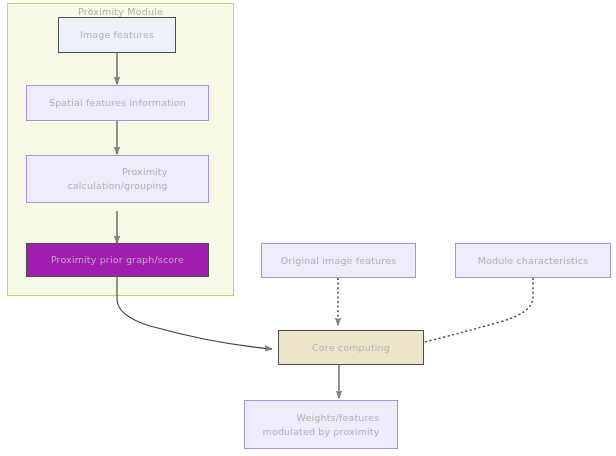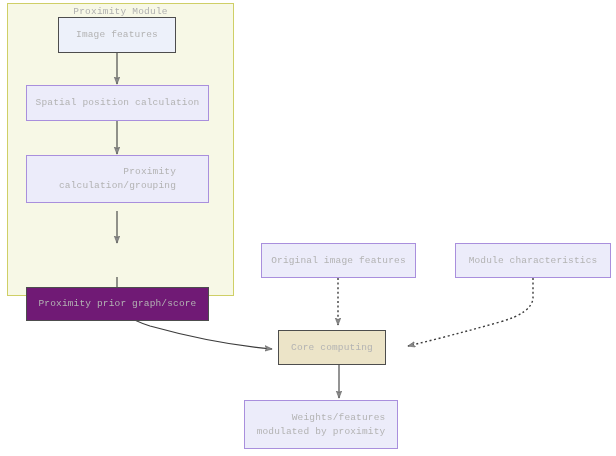--- a/index.html
+++ b/index.html
@@ -10,21 +10,20 @@
   }
   body {
     font-family: "DejaVu Sans", sans-serif;
   }
   #canvas {
     position: relative;
     width: 616px;
     height: 456px;
     background: #ffffff;
     overflow: hidden;
-    font-family: Liberation Mono, monospace;
   }
   svg.edges {
     position: absolute;
     left: 0;
     top: 0;
     width: 616px;
     height: 456px;
     pointer-events: none;
   }
   .group-box {
@@ -57,21 +56,21 @@
     padding: 2px 6px;
   }
   .node-dark-border {
     border: 1.3px solid #4d4d4d;
   }
   .node-purple-border {
     border: 1.3px solid #a98fdd;
   }
   .fill-lightblue { background: #edf1fa; }
   .fill-lavender  { background: #ececfa; }
-  .fill-green     { background: #701a75; margin-top: 44px; }
+  .fill-green     { background: #a21caf; }
   .fill-tan       { background: #ece4c8; }
   .node-label {
     display: block;
     white-space: pre-line;
     text-align: right;
   }
 </style>
 </head>
 <body>
 
@@ -104,41 +103,41 @@
     <path d="M533,278 L533,298 Q532,313 500,322 Q450,336 408,346" fill="none" stroke="#3c3c3c" stroke-width="1.4" stroke-dasharray="2,2.6" marker-end="url(#arrow-dot)"></path>
 
     <line x1="339" y1="365" x2="339" y2="398" stroke="#3c3c3c" stroke-width="1.1" marker-end="url(#arrow-solid)"></line>
   </svg>
 
   <div class="node node-dark-border fill-lightblue" style="left:58px; top:17px; width:118px; height:36px;">
     <span class="node-label">Image features</span>
   </div>
 
   <div class="node node-purple-border fill-lavender" style="left:26px; top:85px; width:183px; height:36px;">
-    <span class="node-label">Spatial position calculation</span>
+    <span class="node-label">Spatial features information</span>
   </div>
 
   <div class="node node-purple-border fill-lavender" style="left:26px; top:155px; width:183px; height:48px;">
     <span class="node-label">Proximity
 calculation/grouping</span>
   </div>
 
   <div class="node node-dark-border fill-green" style="left:26px; top:243px; width:183px; height:34px;">
     <span class="node-label">Proximity prior graph/score</span>
   </div>
 
   <div class="node node-purple-border fill-lavender" style="left:261px; top:243px; width:155px; height:35px;">
     <span class="node-label">Original image features</span>
   </div>
 
   <div class="node node-purple-border fill-lavender" style="left:455px; top:243px; width:156px; height:35px;">
     <span class="node-label">Module characteristics</span>
   </div>
 
-  <div class="node node-dark-border fill-tan" style="left:278px; top:330px; width:108px; height:35px;">
+  <div class="node node-dark-border fill-tan" style="left:278px; top:330px; width:146px; height:35px;">
     <span class="node-label">Core computing</span>
   </div>
 
   <div class="node node-purple-border fill-lavender" style="left:244px; top:400px; width:154px; height:49px;">
     <span class="node-label">Weights/features
 modulated by proximity</span>
   </div>
 
 </div>
 

